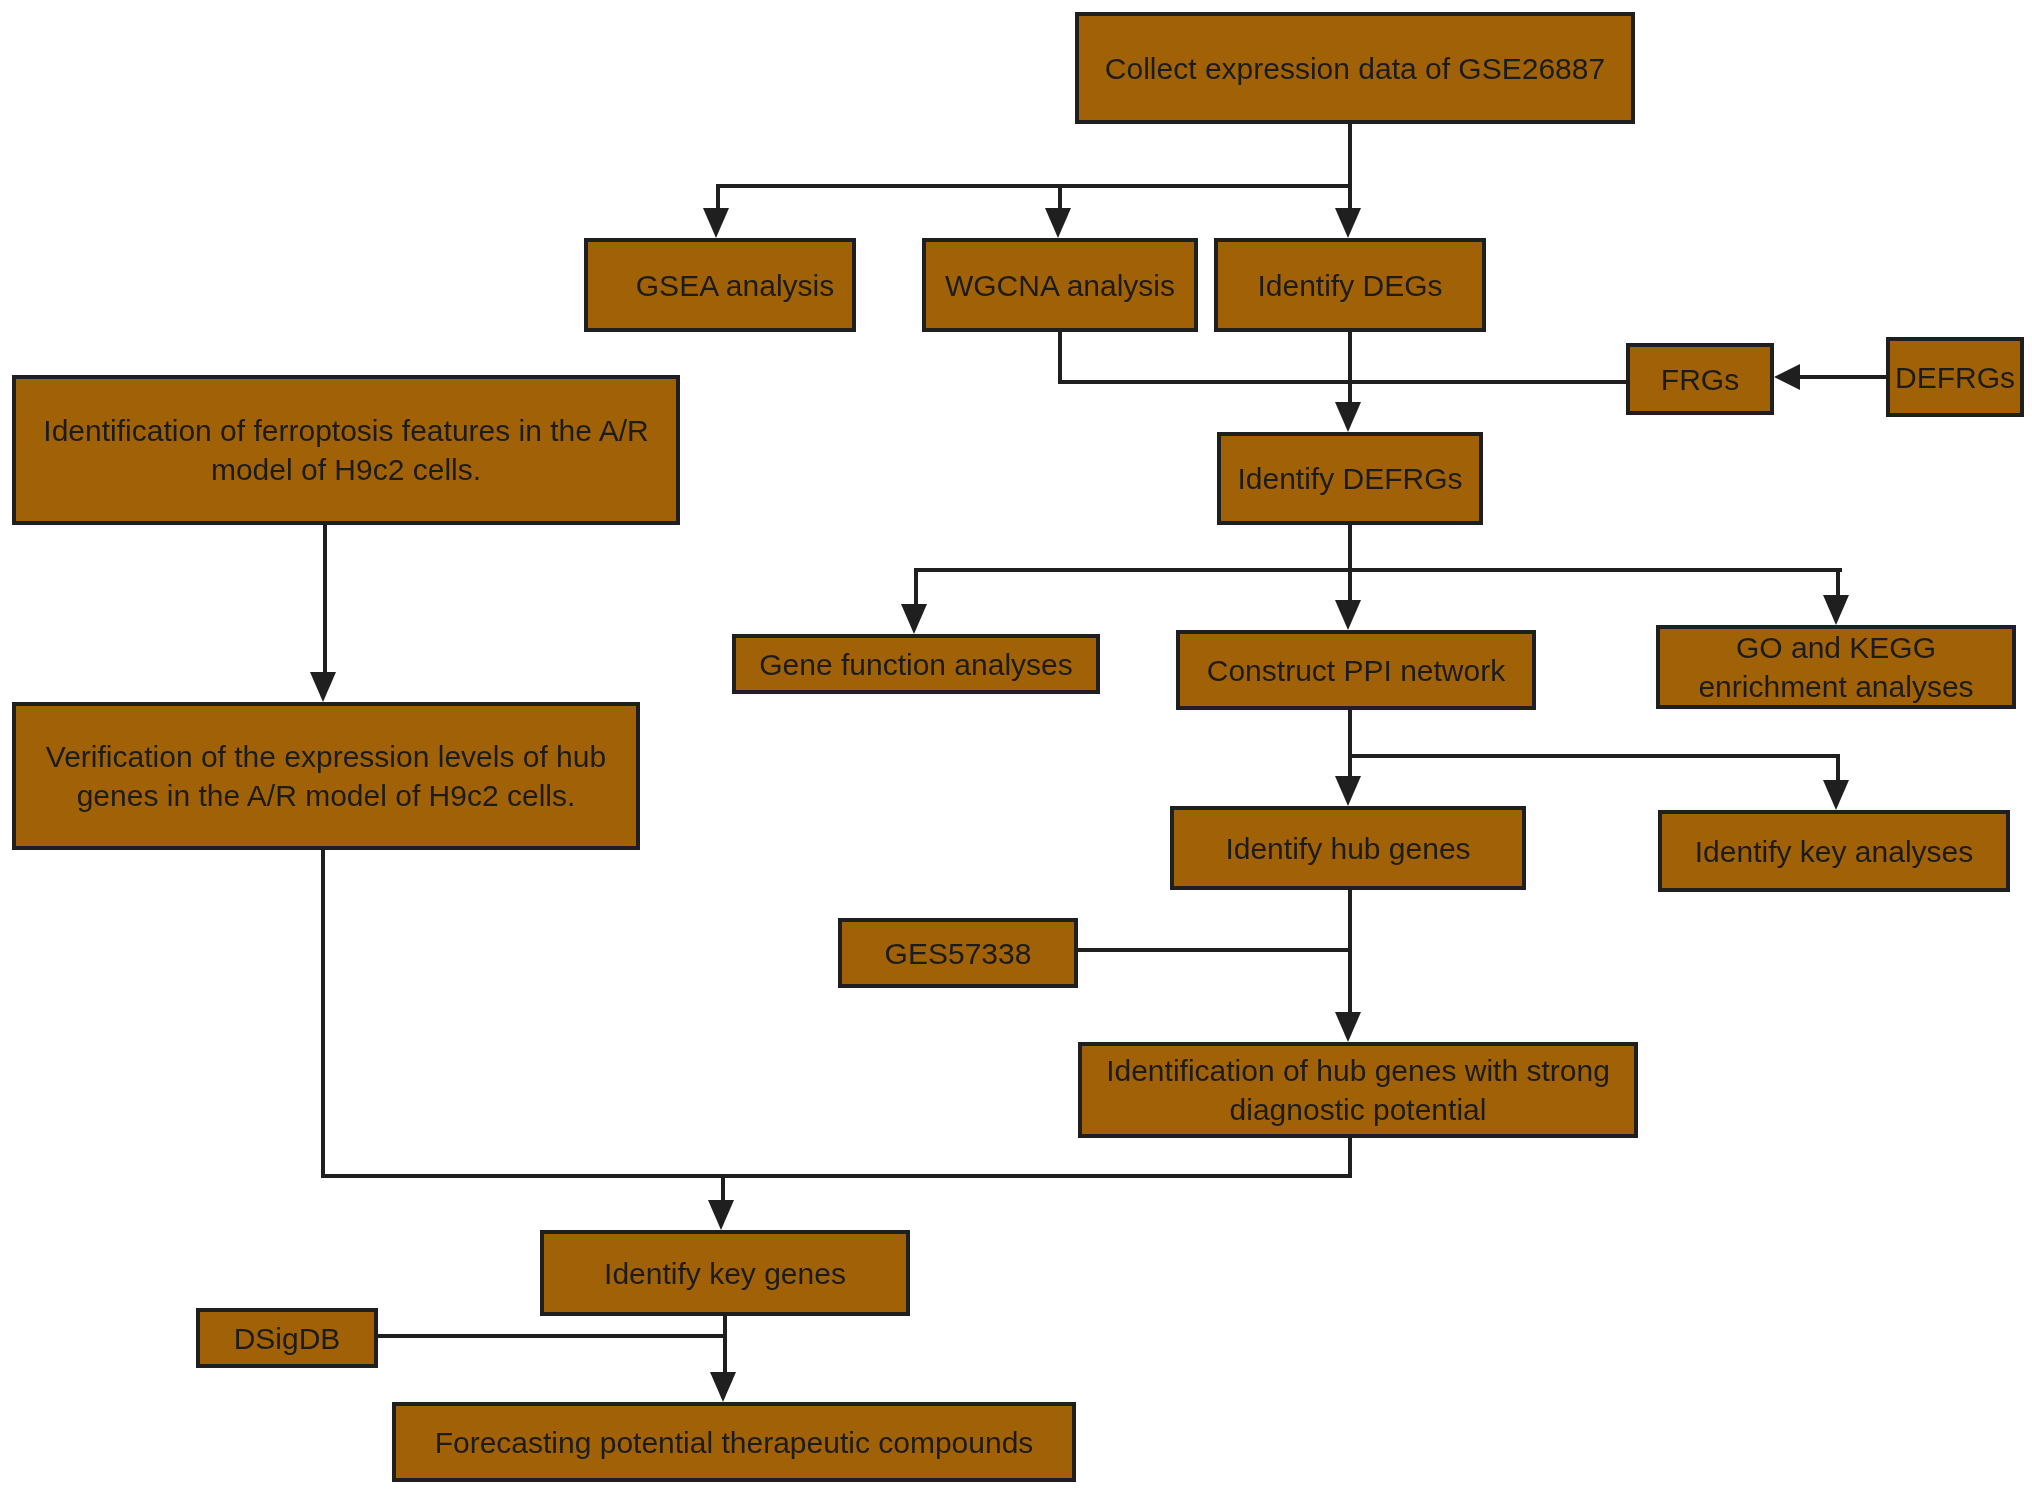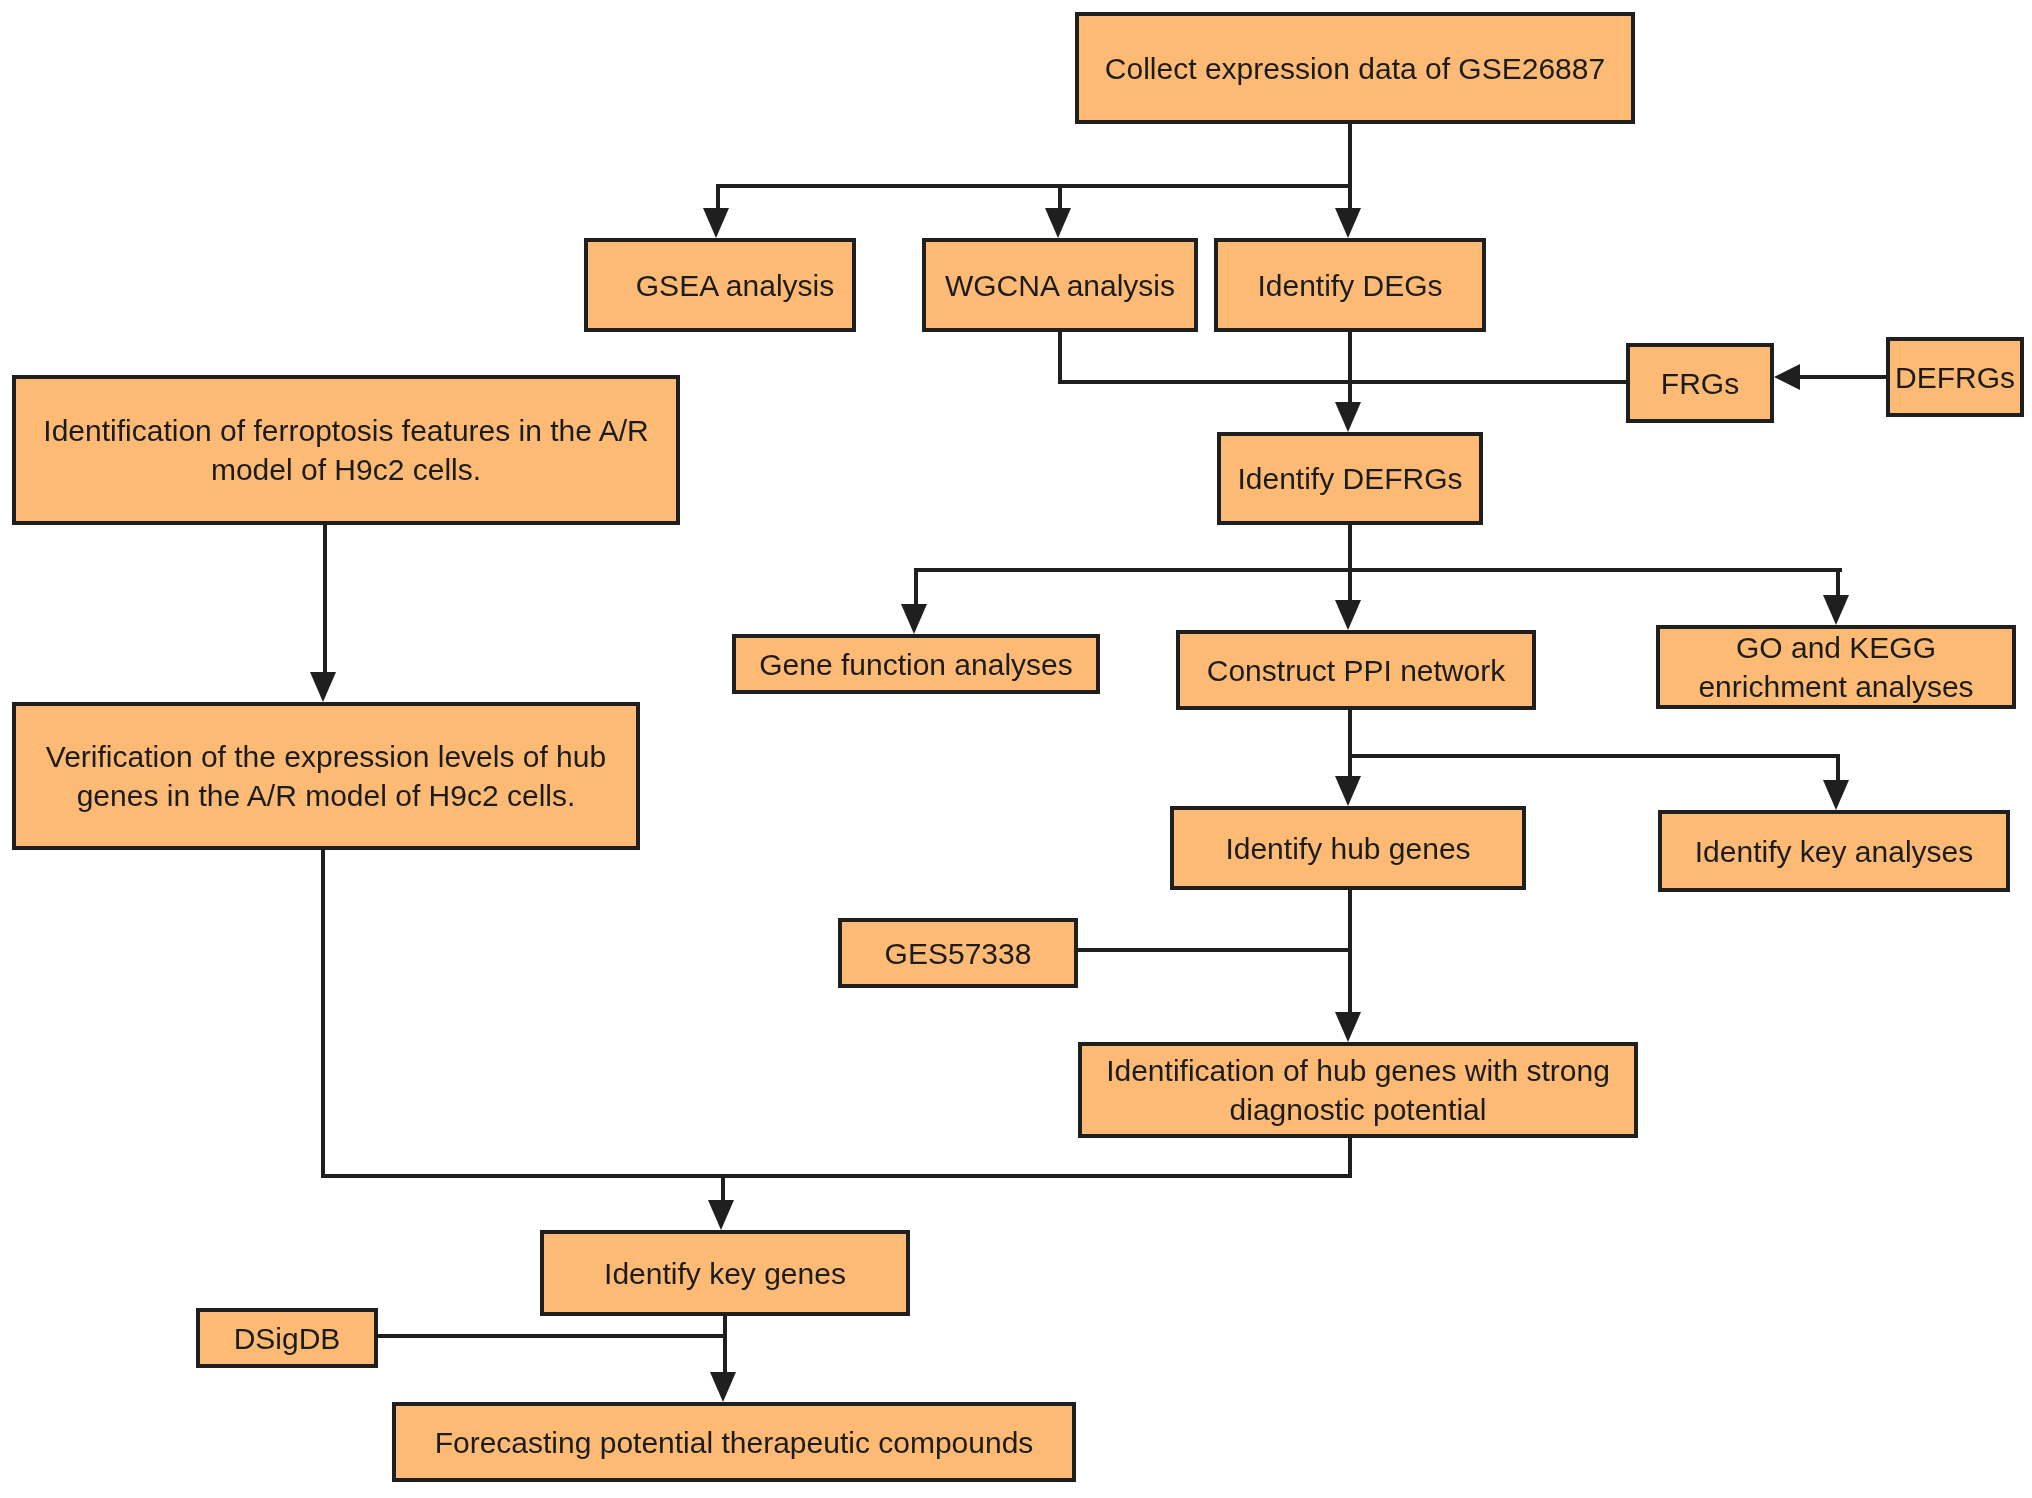--- a/index.html
+++ b/index.html
@@ -7,21 +7,21 @@
     position:relative;
     width:2032px;height:1498px;
     background:#ffffff;
     font-family:"Liberation Sans", sans-serif;
     color:#1c1c1c;
     overflow:hidden;
   }
   .node{
     position:absolute;
     box-sizing:border-box;
-    background:#fdba74;
+    background:#a16207;
     border:4px solid #1f1f1f;
     display:flex;align-items:center;justify-content:center;
     text-align:center;
     font-size:30px;line-height:1.3;
     padding:2px 14px;
   }
   .ln{position:absolute;background:#1f1f1f;}
   .tri-down{
     position:absolute;width:0;height:0;
     border-left:13px solid transparent;
@@ -32,21 +32,21 @@
     position:absolute;width:0;height:0;
     border-top:13px solid transparent;
     border-bottom:13px solid transparent;
     border-right:26px solid #1f1f1f;
   }
   
   #n-collect   {left:1075px;top:12px;  width:560px;height:112px;}
   #n-gsea      {left:584px; top:238px; width:272px;height:94px;padding-left:44px;}
   #n-wgcna     {left:922px; top:238px; width:276px;height:94px;}
   #n-degs      {left:1214px;top:238px; width:272px;height:94px;}
-  #n-frgs      {left:1626px;top:343px; width:148px;height:80px;}
+  #n-frgs      {left:1626px;top:343px; width:148px;height:72px;}
   #n-ferrdb    {left:1886px;top:337px; width:138px;height:80px;}
   #n-defrgs    {left:1217px;top:432px; width:266px;height:93px;}
   #n-left1     {left:12px;  top:375px; width:668px;height:150px;}
   #n-left2     {left:12px;  top:702px; width:628px;height:148px;}
   #n-genefunc  {left:732px; top:634px; width:368px;height:60px;}
   #n-ppi       {left:1176px;top:630px; width:360px;height:80px;}
   #n-gokegg    {left:1656px;top:625px; width:360px;height:84px;}
   #n-hubgenes  {left:1170px;top:806px; width:356px;height:84px;}
   #n-keymodules{left:1658px;top:810px; width:352px;height:82px;}
   #n-ges       {left:838px; top:918px; width:240px;height:70px;}

